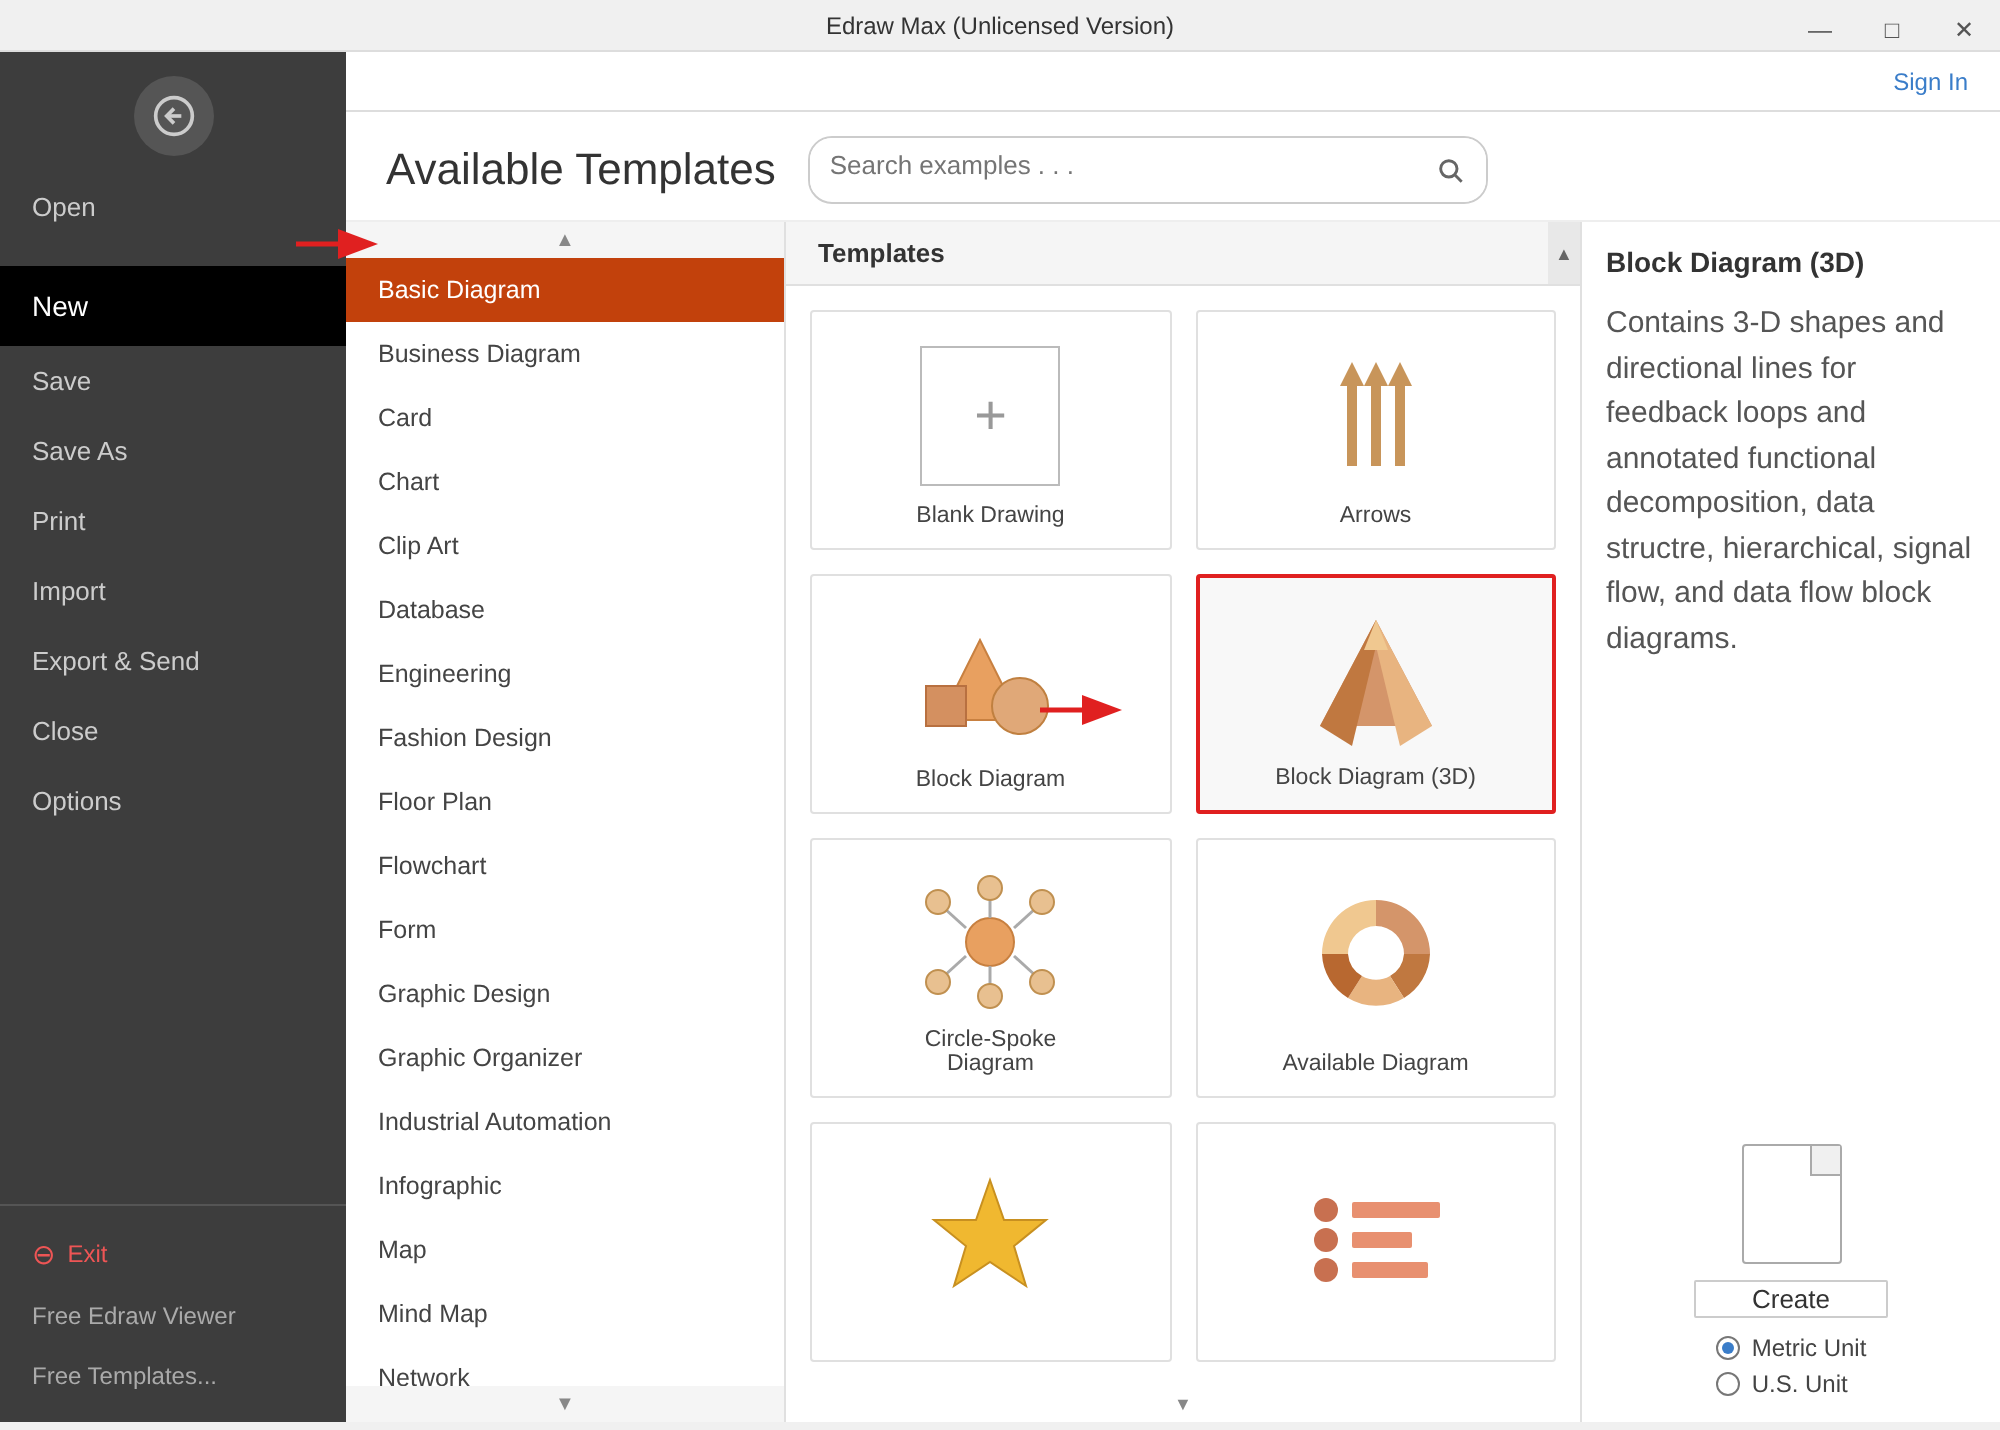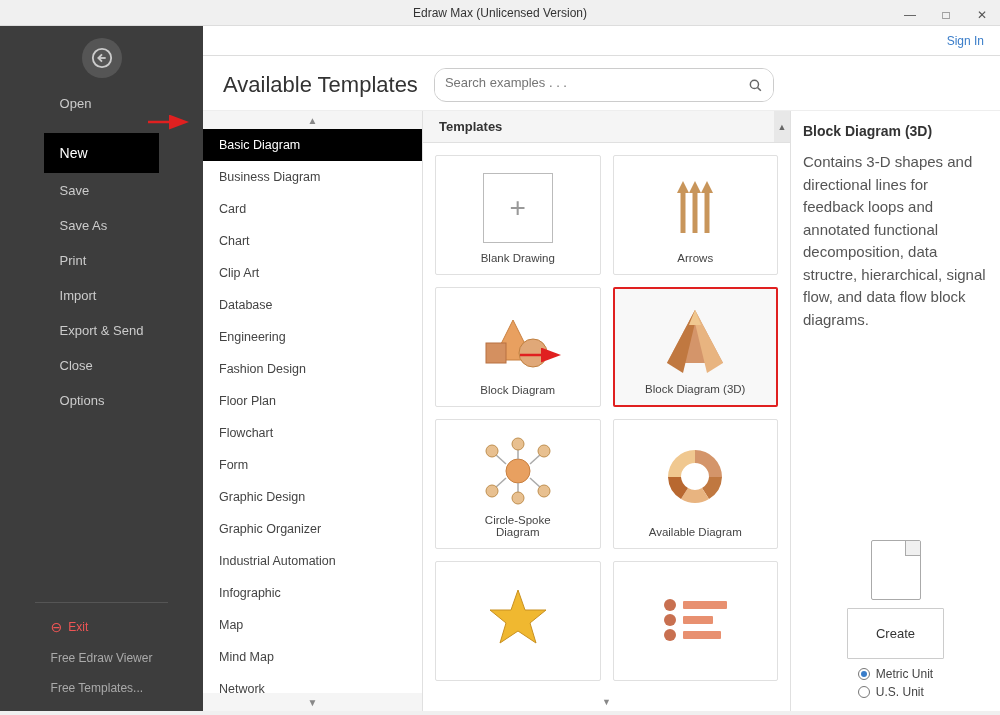--- a/index.html
+++ b/index.html
@@ -36,27 +36,26 @@
     }
 
     
     .app-container {
       display: flex;
       height: 685px;
     }
 
     
     .sidebar {
-      width: 203px;
+      width: 173px;
       background: #3d3d3d;
       color: #ccc;
       display: flex;
       flex-direction: column;
       flex-shrink: 0;
-      align-items: center;
     }
     .sidebar-logo {
       width: 40px;
       height: 40px;
       border-radius: 50%;
       background: #555;
       margin: 12px auto 8px;
       display: flex;
       align-items: center;
       justify-content: center;
@@ -206,21 +205,21 @@
     .scroll-arrow.top { top: 0; }
     .scroll-arrow.bottom { bottom: 0; }
 
     .category-item {
       padding: 9px 16px;
       font-size: 12.5px;
       color: #444;
       cursor: pointer;
     }
     .category-item.active {
-      background: #000000;
+      background: #c2410c;
       color: white;
     }
 
     
     .templates-panel {
       flex: 1;
       overflow-y: auto;
       position: relative;
     }
     .templates-panel::-webkit-scrollbar { width: 8px; }
@@ -333,21 +332,21 @@
       top: 0; right: 0;
       width: 14px; height: 14px;
       border-left: 1.5px solid #aaa;
       border-bottom: 1.5px solid #aaa;
       background: #f0f0f0;
     }
 
     .create-button {
       background: white;
       border: 1px solid #ccc;
-      padding: 17px 28px;
+      padding: 1px 28px;
       font-size: 13px;
       cursor: pointer;
       color: #333;
       border-radius: 1px;
     }
 
     .unit-options {
       display: flex;
       flex-direction: column;
       gap: 4px;

